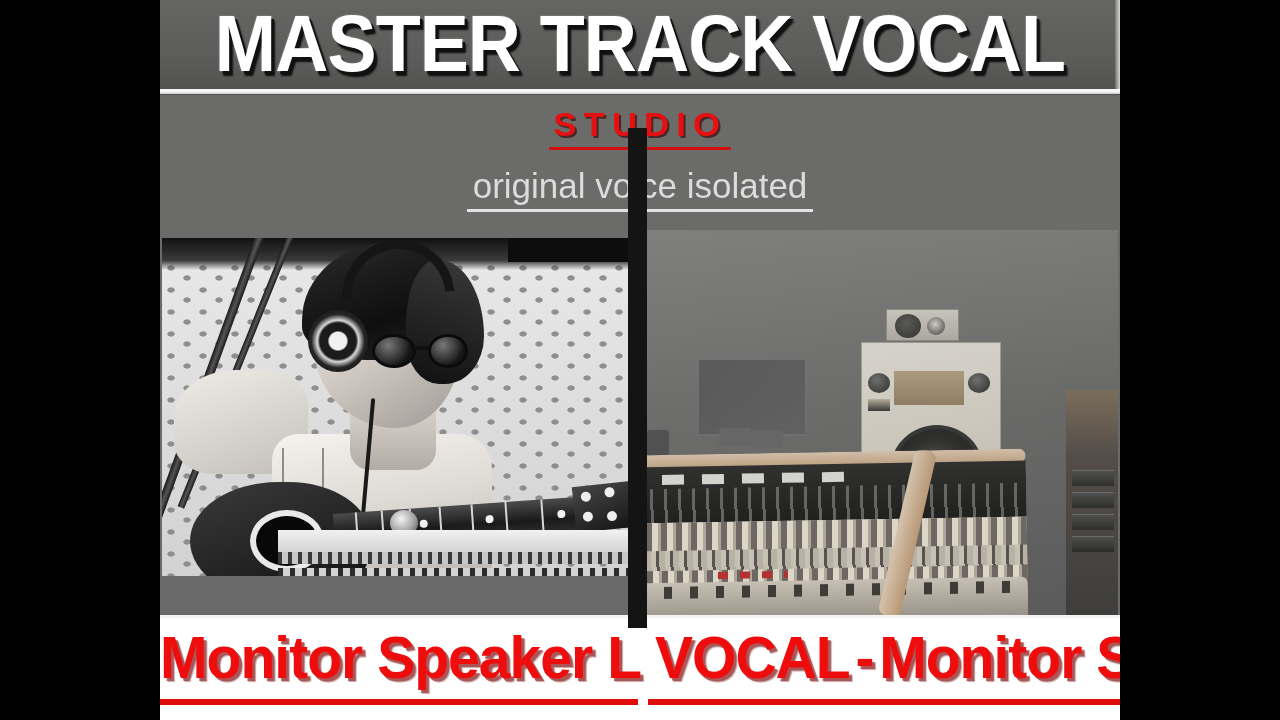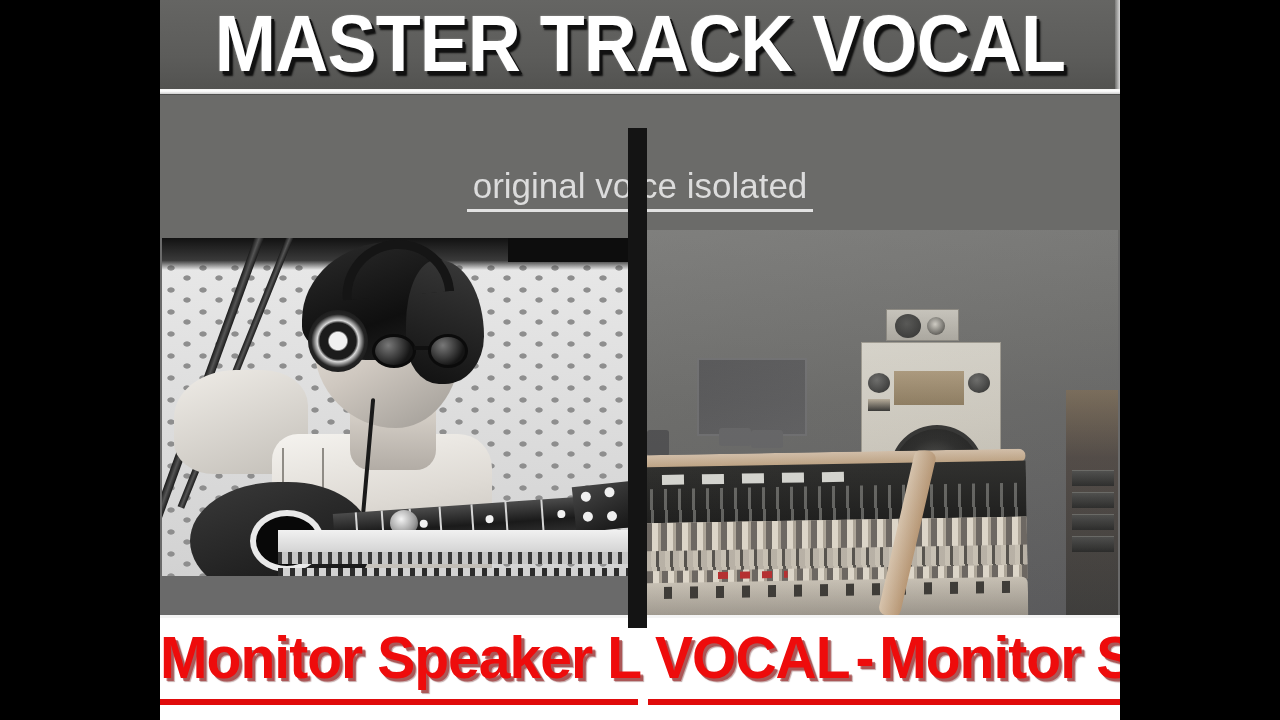--- a/index.html
+++ b/index.html
@@ -491,20 +491,23 @@
 
   <div class="content">
 
     <div class="title-band">
       <div class="title-text">MASTER TRACK VOCAL</div>
     </div>
     <div class="title-rule"></div>
 
     <div class="subtitle-zone">
 
+      <div class="studio-wrap">
+        <span class="studio-text">STUDIO</span>
+      </div>
 
       <div class="dash-top"></div>
 
       <div class="iso-wrap">
         <span class="iso-text">original voice isolated</span>
       </div>
 
       <div class="dash-bottom"></div>
     </div>
 

